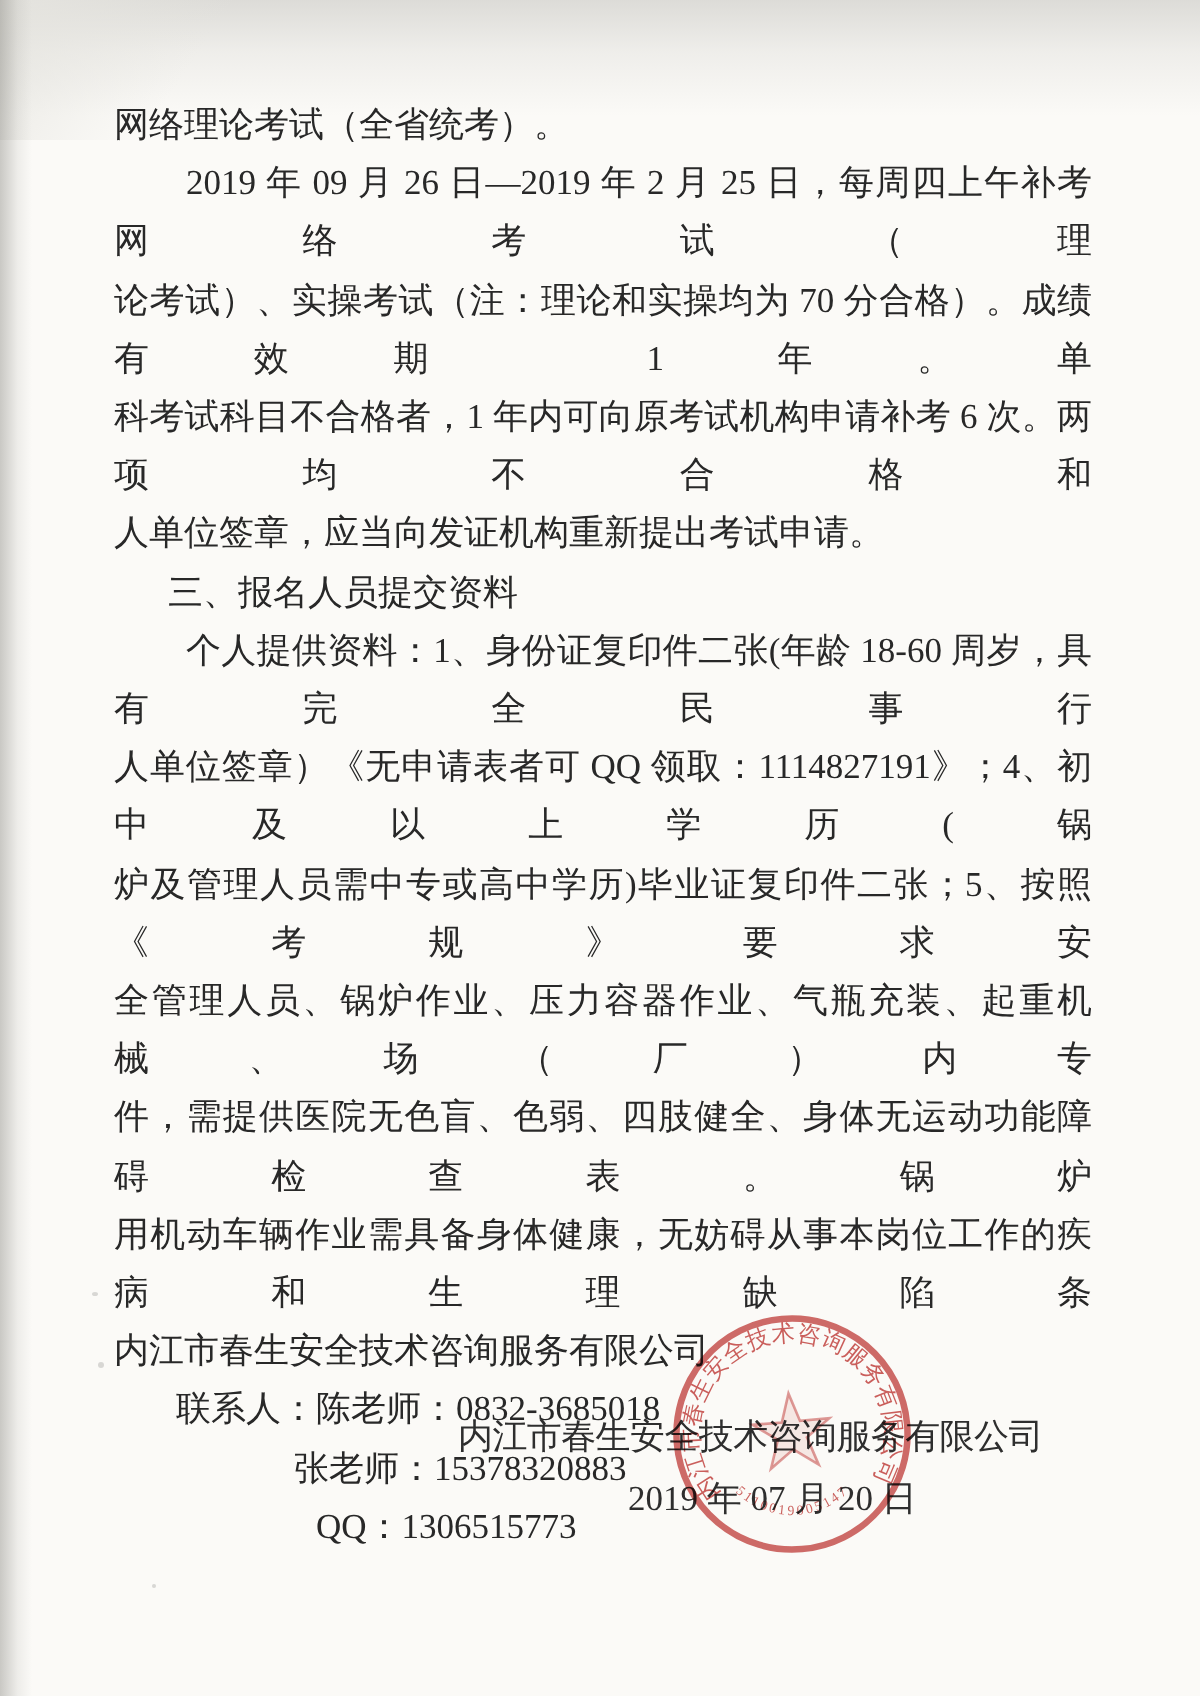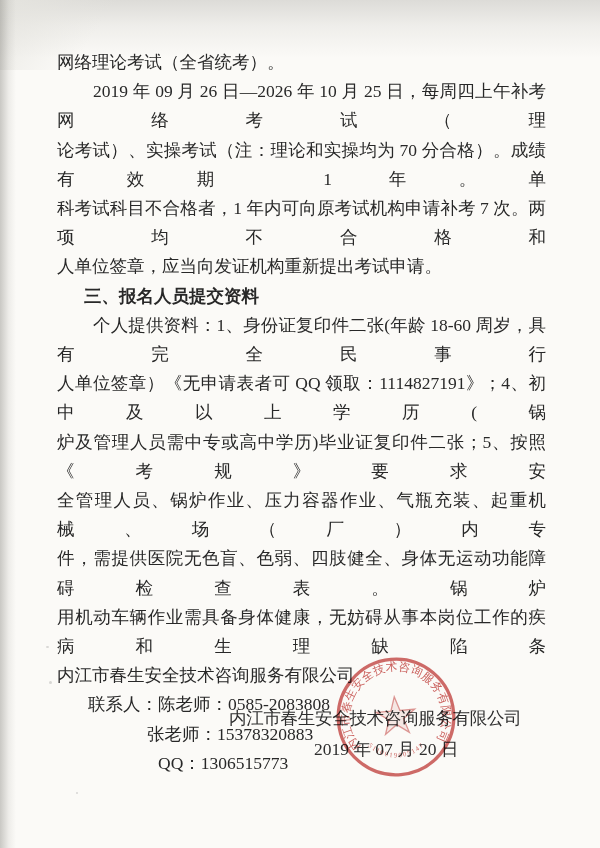--- a/index.html
+++ b/index.html
@@ -34,21 +34,21 @@
 
   .content {
     position:absolute; left:57px; top:48px; width:489px;
     font-size:17.5px; line-height:29.2px;
   }
   .line { margin:0; white-space:nowrap; }
   .wline { margin:0; } 
   .just { text-align:justify; text-align-last:justify; white-space:normal; }
   .indent  { text-indent:36px; }
   .hindent { text-indent:27px; }
-  .heading { font-weight:bold; }
+  .heading { font-weight:normal; }
   .ind-a { text-indent:31px; }
   .ind-b { text-indent:90px; }
   .ind-c { text-indent:101px; }
 
   .company-line {
     position:absolute; left:229px; top:706px;
     font-size:17.5px; letter-spacing:-0.3px; color:#2e2e2e;
   }
   .date-line {
     position:absolute; left:314px; top:737px;
@@ -73,41 +73,41 @@
   <div class="scan-shade-left"></div>
   <div class="speck s1"></div>
   <div class="speck s2"></div>
   <div class="speck s3"></div>
 
   <div class="content">
 
     <p class="line">网络理论考试（全省统考）。</p>
 
     <div>
-      <p class="wline just indent">2019 年 09 月 26 日—2026 年 10 月 25 日，每周四上午补考网络考试（理</p>
+      <p class="wline just indent">2019 年 09 月 26 日—2019 年 2 月 25 日，每周四上午补考网络考试（理</p>
       <p class="wline just">论考试）、实操考试（注：理论和实操均为 70 分合格）。成绩有效期 1 年。单</p>
-      <p class="wline just">科考试科目不合格者，1 年内可向原考试机构申请补考 7 次。两项均不合格和</p>
+      <p class="wline just">科考试科目不合格者，1 年内可向原考试机构申请补考 6 次。两项均不合格和</p>
       <p class="line">人单位签章，应当向发证机构重新提出考试申请。</p>
     </div>
 
     <p class="line heading hindent">三、报名人员提交资料</p>
 
     <div>
       <p class="wline just indent">个人提供资料：1、身份证复印件二张(年龄 18-60 周岁，具有完全民事行</p>
       <p class="wline just">人单位签章）《无申请表者可 QQ 领取：1114827191》；4、初中及以上学历(锅</p>
       <p class="wline just">炉及管理人员需中专或高中学历)毕业证复印件二张；5、按照《考规》要求安</p>
       <p class="wline just">全管理人员、锅炉作业、压力容器作业、气瓶充装、起重机械、场（厂）内专</p>
       <p class="wline just">件，需提供医院无色盲、色弱、四肢健全、身体无运动功能障碍检查表。锅炉</p>
       <p class="wline just">用机动车辆作业需具备身体健康，无妨碍从事本岗位工作的疾病和生理缺陷条</p>
       <p class="line">内江市春生安全技术咨询服务有限公司</p>
     </div>
 
 
     <div>
-      <p class="line ind-a">联系人：陈老师：0585-2083808</p>
+      <p class="line ind-a">联系人：陈老师：0832-3685018</p>
       <p class="line ind-b">张老师：15378320883</p>
       <p class="line ind-c">QQ：1306515773</p>
     </div>
 
   </div>
 
   <div class="company-line">内江市春生安全技术咨询服务有限公司</div>
   <div class="date-line">2019 年 07 月 20 日</div>
 
   <div class="seal">

